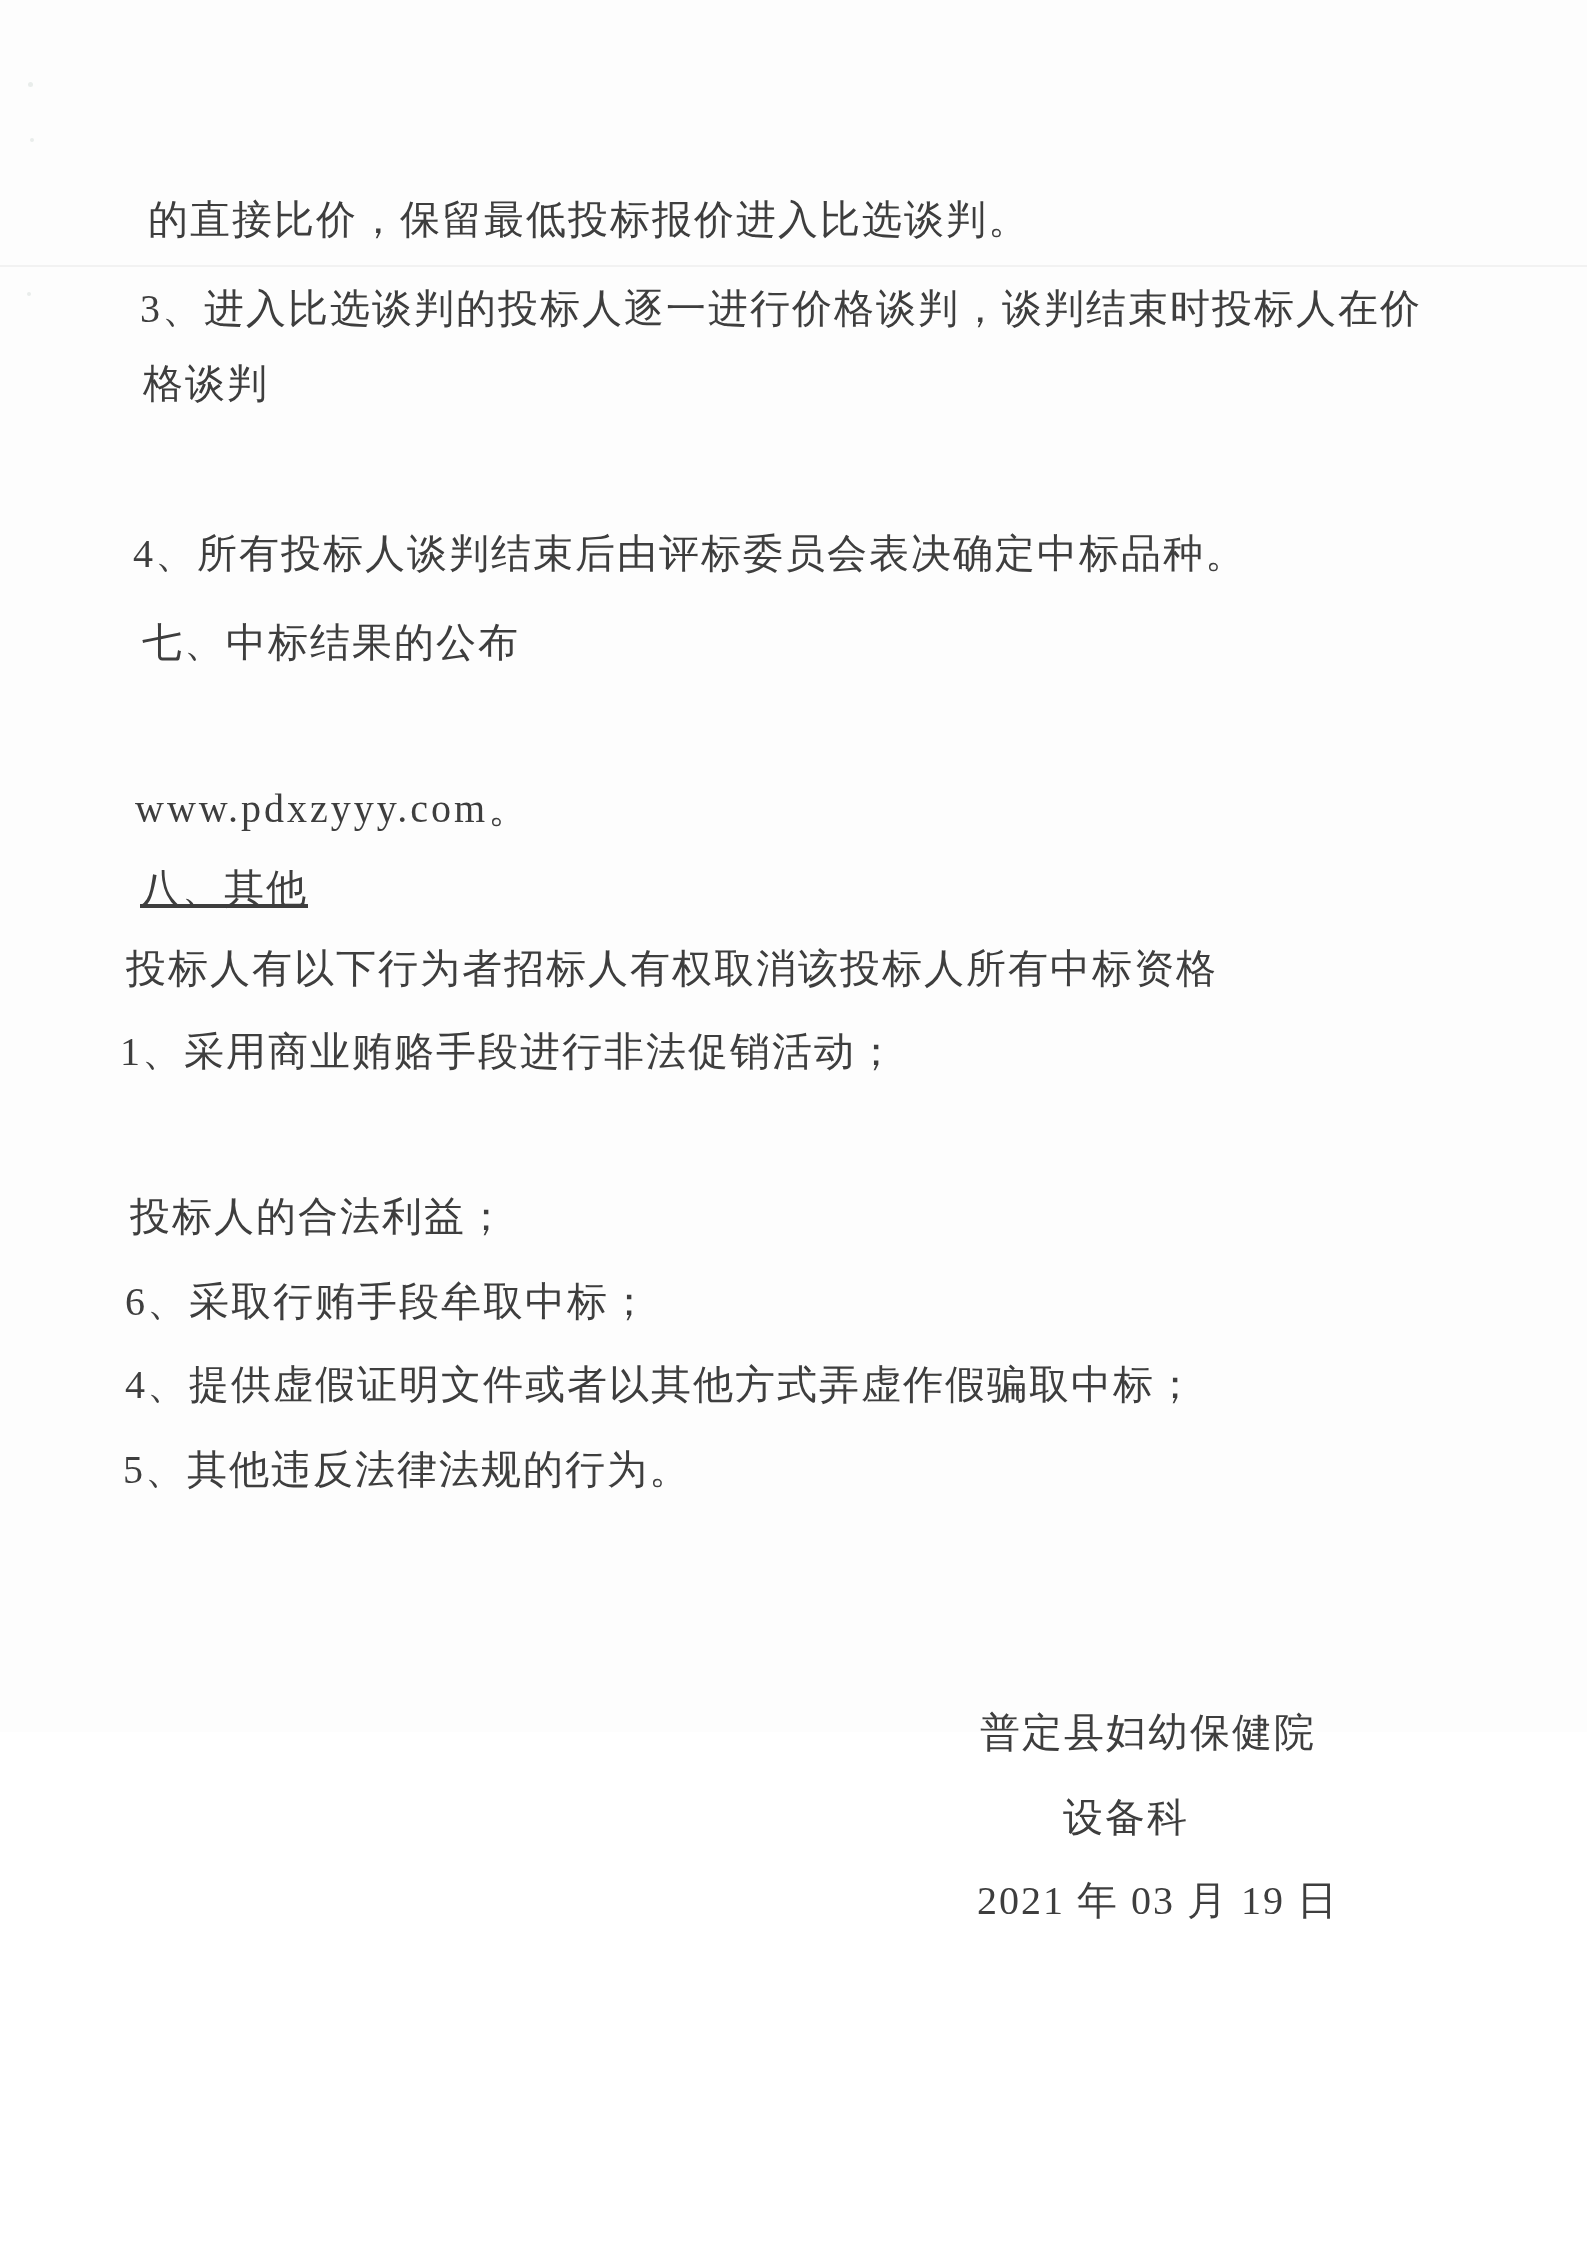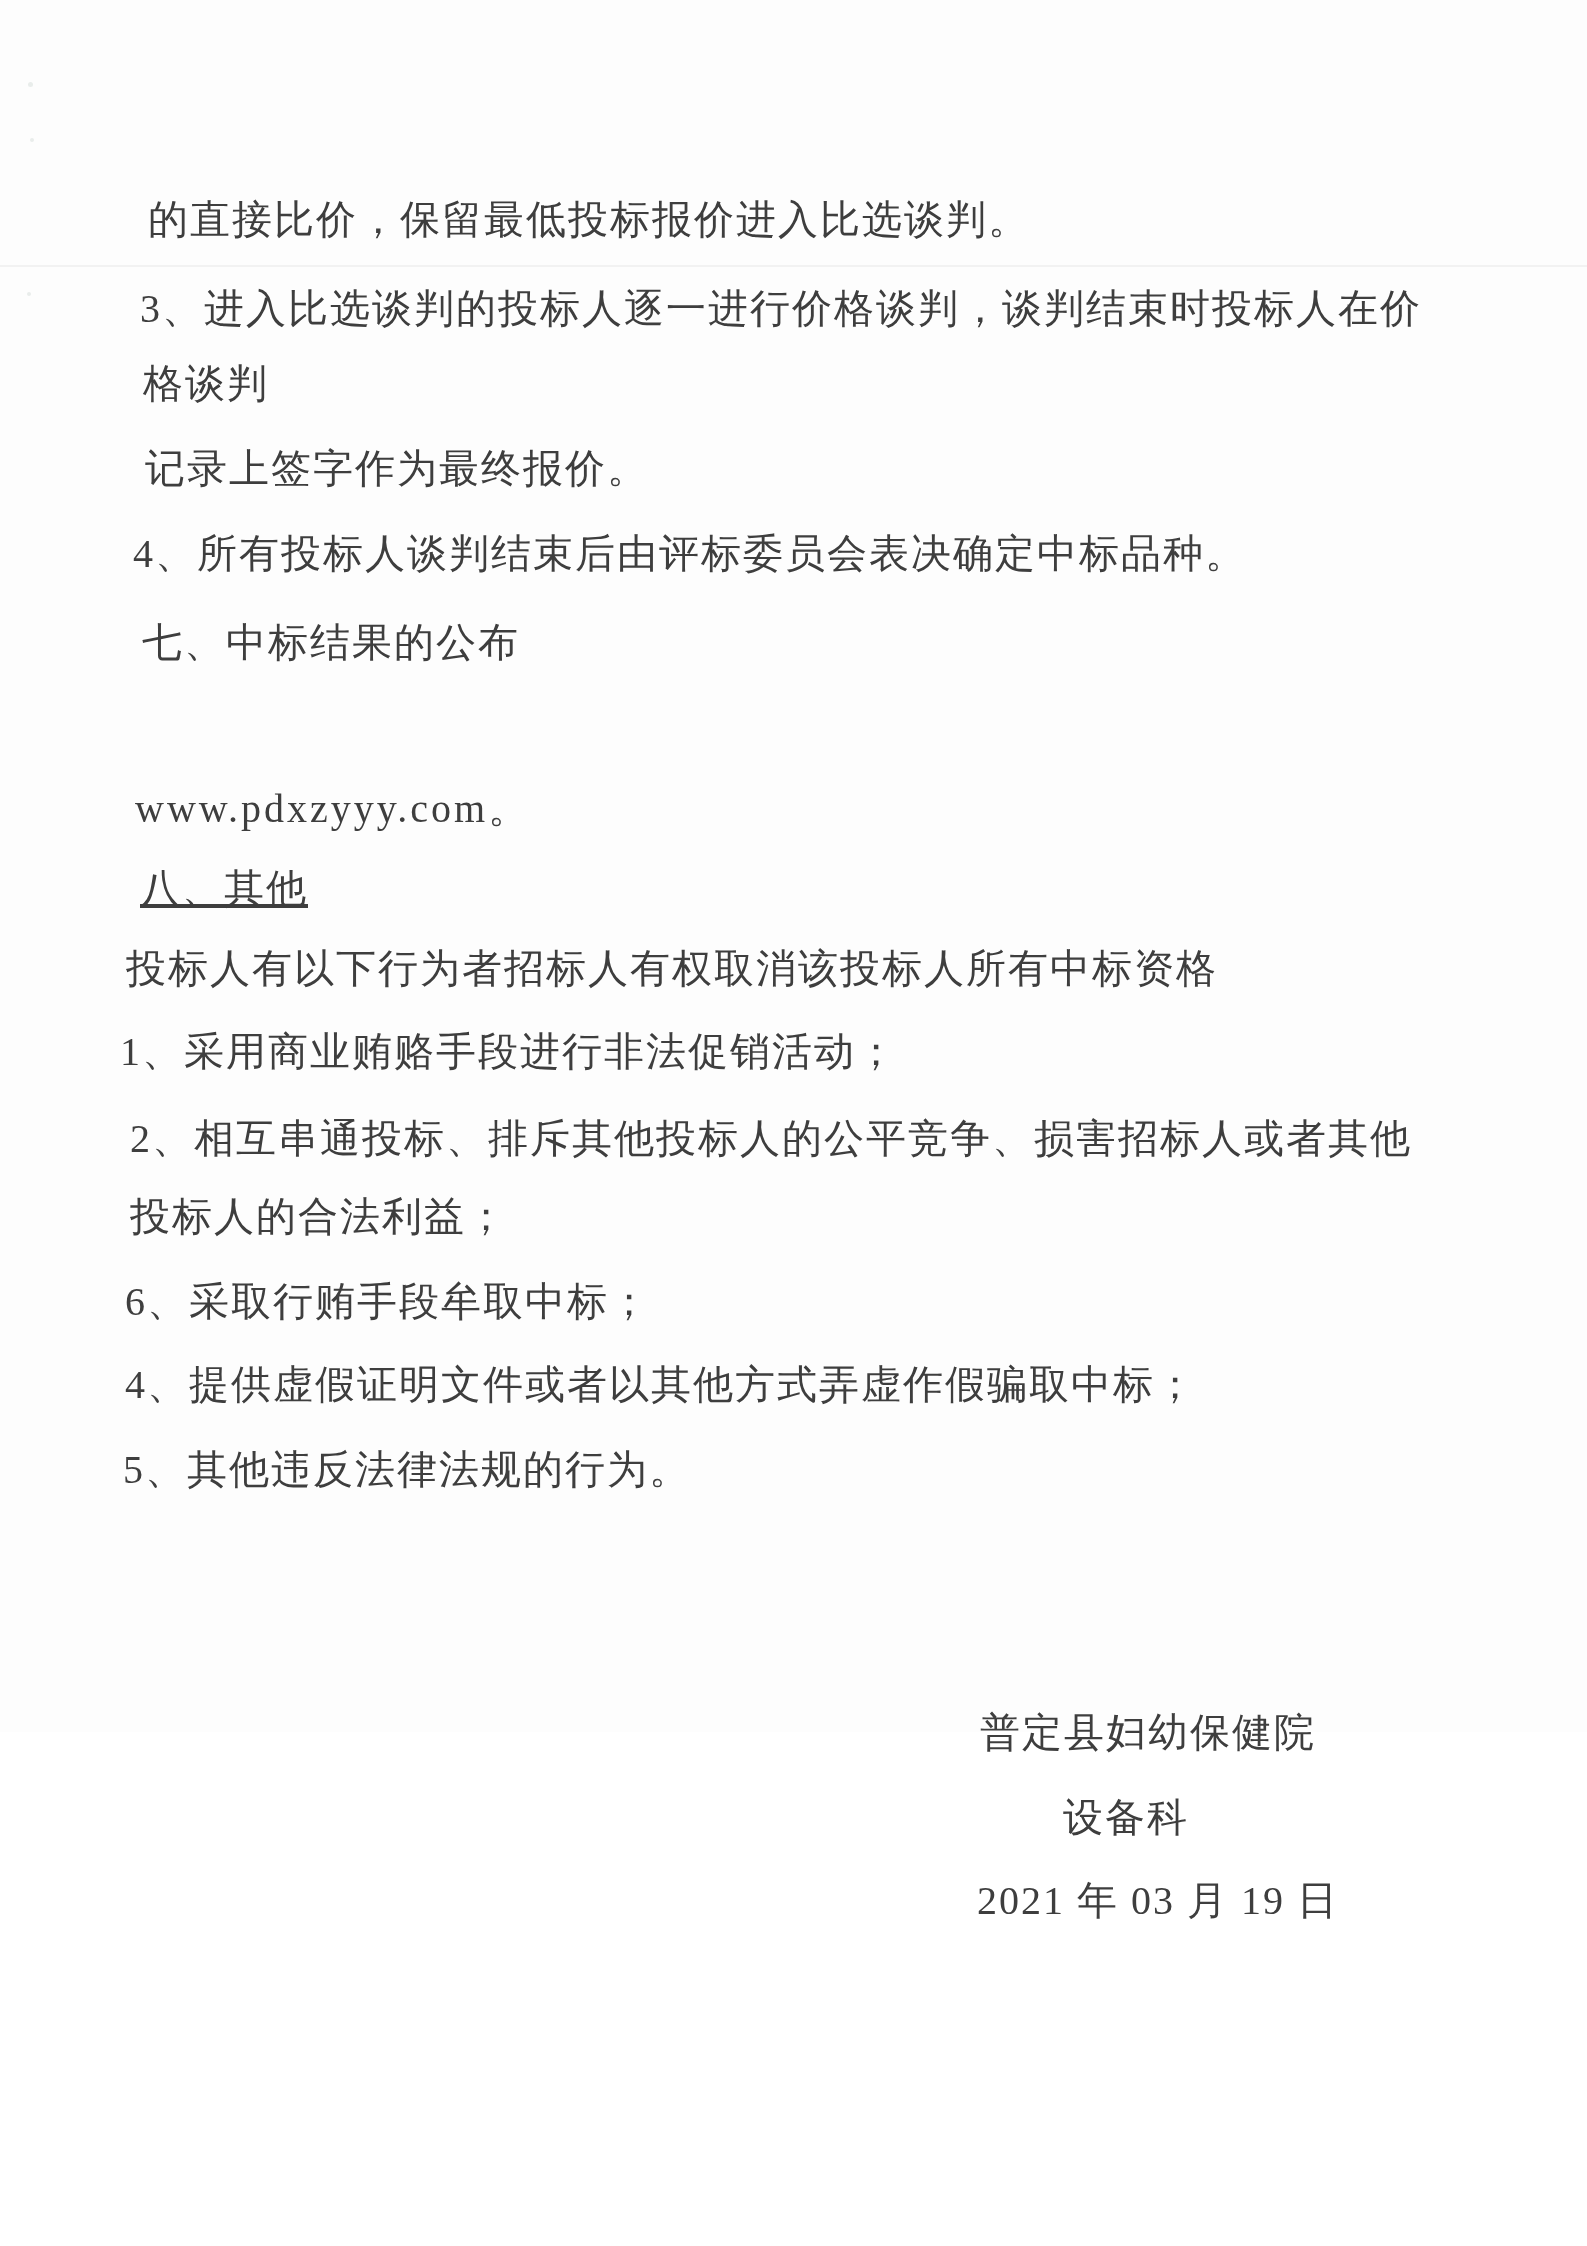--- a/index.html
+++ b/index.html
@@ -62,28 +62,26 @@
 <div class="page">
 
   <div class="scan-streak" style="top:265px;"></div>
   <div class="scan-speck" style="left:28px; top:82px; width:5px; height:5px;"></div>
   <div class="scan-speck" style="left:30px; top:138px; width:4px; height:4px;"></div>
   <div class="scan-speck" style="left:27px; top:292px; width:4px; height:4px;"></div>
 
   <div class="line" style="left:148px; top:197px;">的直接比价，保留最低投标报价进入比选谈判。</div>
   <div class="line" style="left:140px; top:286px;">3、进入比选谈判的投标人逐一进行价格谈判，谈判结束时投标人在价</div>
   <div class="line" style="left:143px; top:361px;">格谈判</div>
-  <div class="line" style="left:145px; top:446px;">记录上签字作为最终报价。</div>
   <div class="line" style="left:133px; top:531px;">4、所有投标人谈判结束后由评标委员会表决确定中标品种。</div>
   <div class="line" style="left:142px; top:620px;">七、中标结果的公布</div>
   <div class="line url-line" style="left:135px; top:786px;">www.pdxzyyy.com。</div>
   <div class="line" style="left:140px; top:866px;text-decoration:underline;">八、其他</div>
   <div class="line" style="left:126px; top:946px;">投标人有以下行为者招标人有权取消该投标人所有中标资格</div>
   <div class="line" style="left:120px; top:1029px;">1、采用商业贿赂手段进行非法促销活动；</div>
-  <div class="line" style="left:130px; top:1116px;">2、相互串通投标、排斥其他投标人的公平竞争、损害招标人或者其他</div>
   <div class="line" style="left:130px; top:1194px;">投标人的合法利益；</div>
   <div class="line" style="left:125px; top:1279px;">6、采取行贿手段牟取中标；</div>
   <div class="line" style="left:125px; top:1362px;">4、提供虚假证明文件或者以其他方式弄虚作假骗取中标；</div>
   <div class="line" style="left:123px; top:1447px;">5、其他违反法律法规的行为。</div>
 
   <div class="sign-line" style="left:980px;  top:1710px;">普定县妇幼保健院</div>
   <div class="sign-line" style="left:1063px; top:1795px;">设备科</div>
   <div class="sign-line" style="left:977px;  top:1878px;">2021 年 03 月 19 日</div>
 
 </div>

